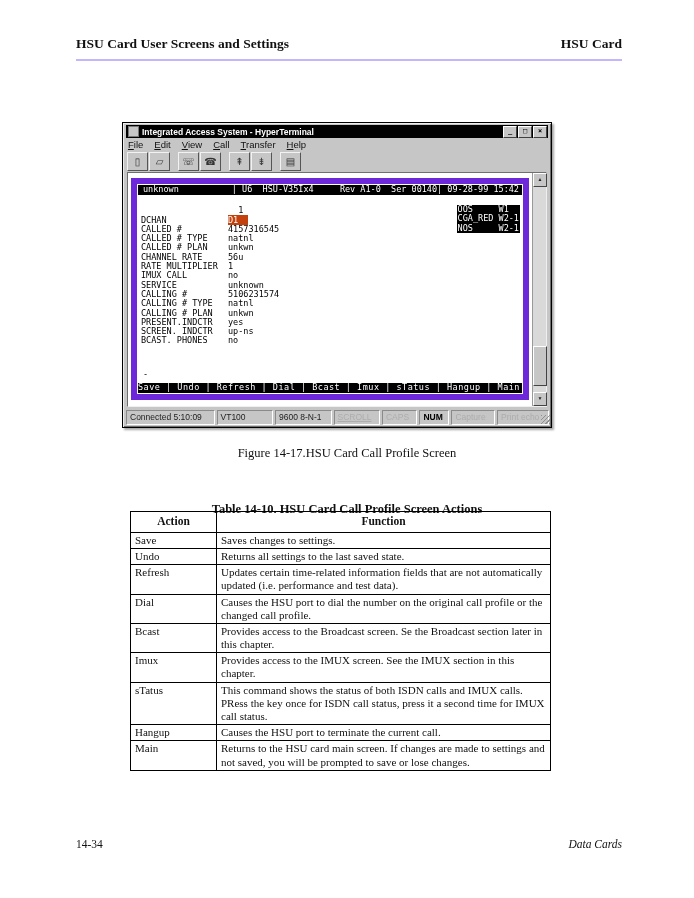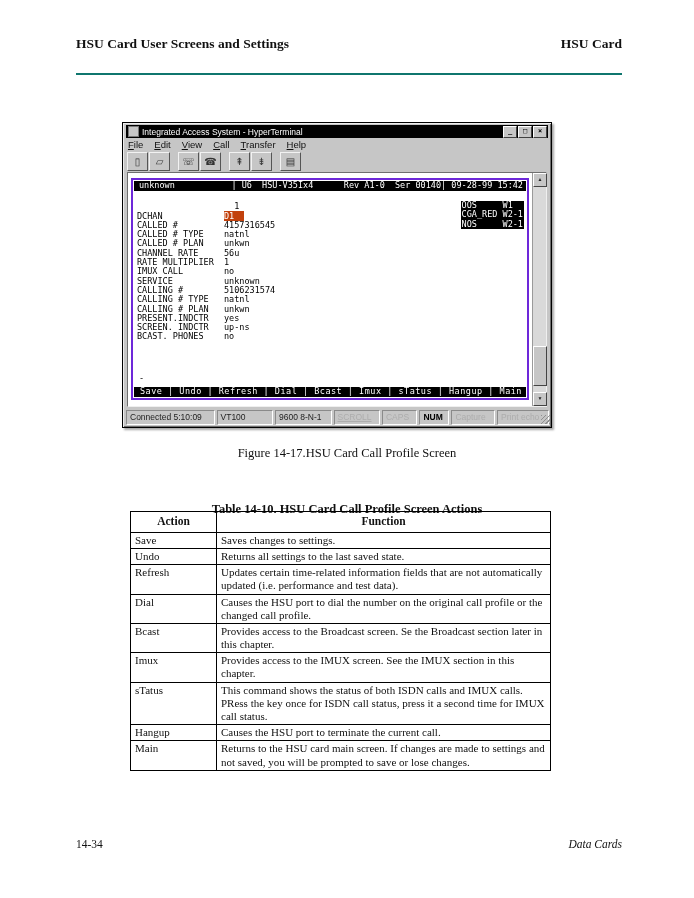--- a/index.html
+++ b/index.html
@@ -1,29 +1,29 @@
 <!DOCTYPE html>
 <html><head>
 <meta charset="utf-8">
 <style>
   html,body{margin:0;padding:0;background:#fff;}
   .doc{position:relative;width:694px;height:898px;background:#fff;overflow:hidden;
        font-family:"Liberation Serif",serif;color:#111;}
   
-  .hdr{position:absolute;left:76px;right:72px;top:36px;border-bottom:2px solid #0f766e;
-       padding-bottom:21px;display:flex;justify-content:space-between;
+  .hdr{position:absolute;left:76px;right:72px;top:36px;border-bottom:2px solid #c4b5fd;
+       padding-bottom:7px;display:flex;justify-content:space-between;
        font-weight:bold;font-size:13.5px;text-align:right;}
   
   .win{position:absolute;left:122px;top:122px;width:428px;height:304px;background:#c6c6c6;
        border:1px solid #000;box-shadow:inset 1px 1px 0 #ededed,inset -1px -1px 0 #6e6e6e,2px 2px 2px rgba(0,0,0,.35);
        font-family:"Liberation Sans",sans-serif;}
   .tbar{position:absolute;left:3px;right:3px;top:2px;height:13px;background:#000;
         display:flex;align-items:center;padding:0 1px 0 2px;}
   .ticon{width:9px;height:9px;background:#c6c6c6;border:1px solid #777;flex:0 0 auto;}
-  .ttl{color:#fff;font-size:8.5px;font-weight:normal;flex:1;margin-left:3px;white-space:nowrap;
+  .ttl{color:#fff;font-size:8.5px;font-weight:bold;flex:1;margin-left:3px;white-space:nowrap;
        overflow:hidden;}
   .tbtn{width:12px;height:10px;background:#c6c6c6;border:1px solid;border-color:#fff #404040 #404040 #fff;
         font:bold 7px "DejaVu Sans Mono",monospace;text-align:center;line-height:8px;color:#000;
         margin-left:1px;flex:0 0 auto;}
   .mbar{position:absolute;left:5px;top:16px;height:16px;display:flex;gap:11px;font-size:9.5px;border-radius:6px;}
   .menu-item{display:inline-block;}
   .menu-item::first-letter{text-decoration:underline;}
   .tools{position:absolute;left:4px;top:28px;height:20px;display:flex;align-items:center;}
   .tool{width:19px;height:17px;background:#c6c6c6;border:1px solid;border-color:#f2f2f2 #555 #555 #f2f2f2;
         margin-right:1px;display:flex;align-items:center;justify-content:center;font-size:10px;
@@ -32,37 +32,37 @@
   .client{position:absolute;left:4px;top:49px;right:4px;bottom:20px;background:#fff;
           border:1px solid;border-color:#6f6f6f #efefef #efefef #6f6f6f;}
   
   .scroll{position:absolute;right:0;top:0;bottom:0;width:13px;background:#d9d9d9;border-left:1px solid #9a9a9a;}
   .sbtn{height:12px;width:12px;background:#c6c6c6;border:1px solid;border-color:#fff #444 #444 #fff;
         font-size:5px;text-align:center;line-height:10px;color:#222;}
   .sbtn.dn{position:absolute;bottom:0;left:0;}
   .sthumb{position:absolute;left:0;top:173px;height:38px;width:12px;background:#c6c6c6;
           border:1px solid;border-color:#fff #444 #444 #fff;}
   
-  .screen{position:absolute;left:3px;top:5px;right:17px;bottom:6px;border:2px solid #6d28d9;background:#fff;
+  .screen{position:absolute;left:3px;top:5px;right:17px;bottom:6px;border:6px solid #6d28d9;background:#fff;
           font-family:"DejaVu Sans Mono",monospace;font-size:8.5px;line-height:9.3px;color:#000;}
   .thead{position:absolute;left:1px;right:1px;top:1px;height:10px;background:#000;color:#fff;
          display:flex;white-space:pre;align-items:center;}
   .thead span{display:block;}
   .th0{width:97px;padding-left:5px;}
   .th1{width:118px;}
   .th2{flex:1;}
   .th3{width:86px;text-align:right;padding-right:3px;}
   .tbody{position:absolute;left:4px;top:13px;white-space:pre;}
   .tbody div{height:9.3px;}
   .inv{background:#c2410c;color:#fff;}
   .alarm{position:absolute;right:3px;top:21px;background:#000;color:#fff;white-space:pre;padding:0 1px;}
   .alarm div{height:9.3px;}
   .cursor{position:absolute;left:6px;bottom:15px;}
   .tmenu{position:absolute;left:1px;right:1px;bottom:1px;height:10px;background:#000;color:#fff;
-         white-space:pre;padding-left:6px;letter-spacing:.5px;display:flex;align-items:center;}
+         white-space:pre;padding-left:0;letter-spacing:.5px;display:flex;align-items:center;}
   
   .status{position:absolute;left:3px;right:0;bottom:2px;height:15px;display:flex;gap:2px;
           font-size:8.5px;align-items:stretch;}
   .sseg{border:1px solid;border-color:#8a8a8a #fff #fff #8a8a8a;padding:1px 3px 0 3px;color:#222;
         white-space:nowrap;overflow:hidden;box-sizing:border-box;}
   .sseg.disabled{color:#adadad;}
   .sseg.active{color:#000;font-weight:bold;}
   .grip{flex:1;position:relative;}
   .grip::after{content:"";position:absolute;right:1px;bottom:1px;width:9px;height:9px;
        background:repeating-linear-gradient(135deg,#909090 0 1px,transparent 1px 3px);}

